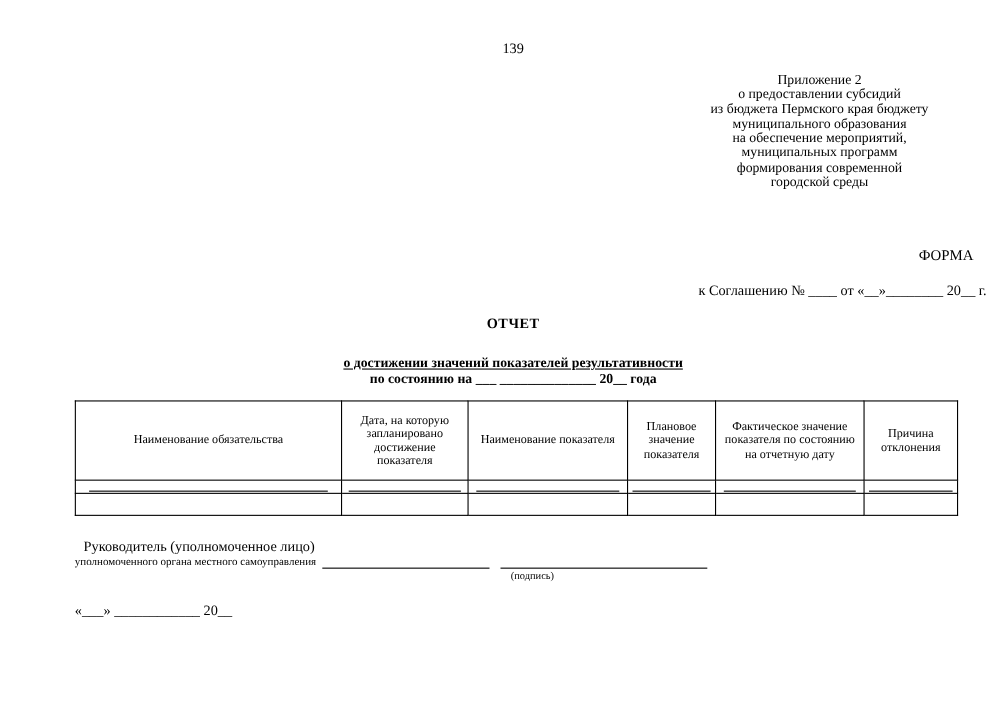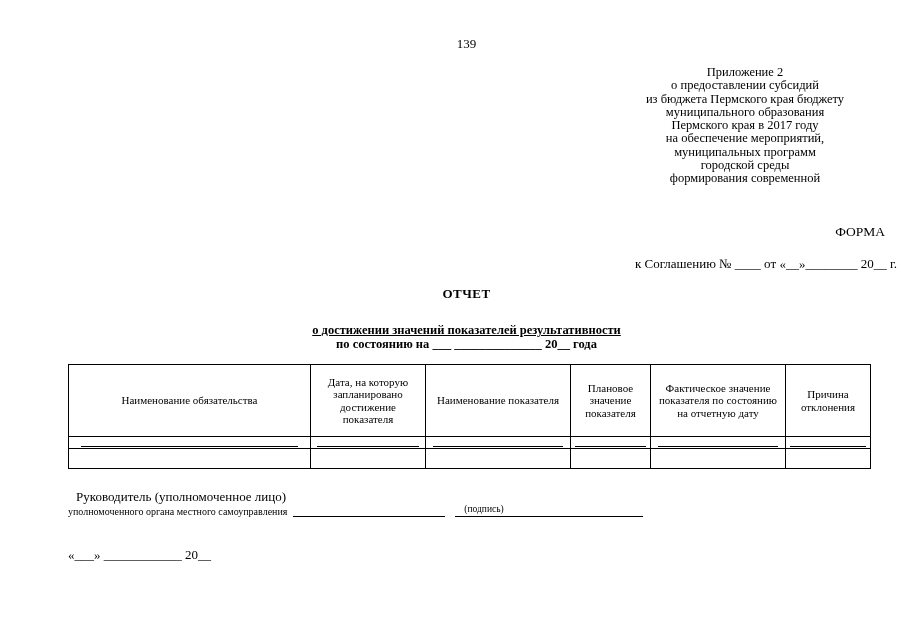--- a/index.html
+++ b/index.html
@@ -122,21 +122,21 @@
   .sig-line {
     display: inline-block;
     border-bottom: 1px solid #000000;
     height: 13px;
     vertical-align: bottom;
   }
   .sig-line-1 { width: 152px; margin-left: 6px; }
   .sig-line-2 { width: 188px; margin-left: 10px; }
   .sig-caption {
     position: absolute;
-    top: 504px;
+    top: 519px;
     left: 405px;
     width: 158px;
     text-align: center;
     font-size: 9.5px;
   }
   .date-line {
     position: absolute;
     top: 547px;
     left: 68px;
     font-size: 13px;
@@ -147,25 +147,24 @@
 
 <div class="page">
 
   <div class="page-number">139</div>
 
   <div class="appendix">
     <div>Приложение 2</div>
     <div>о предоставлении субсидий</div>
     <div>из бюджета Пермского края бюджету</div>
     <div>муниципального образования</div>
-    <div>Пермского края в 2017 году</div>
     <div>на обеспечение мероприятий,</div>
     <div>муниципальных программ</div>
+    <div>формирования современной</div>
     <div>городской среды</div>
-    <div>формирования современной</div>
   </div>
 
   <div class="forma">ФОРМА</div>
 
   <div class="agreement">к Соглашению № ____ от «__»________ 20__ г.</div>
 
   <div class="title-block">
     <div class="title-line1">ОТЧЕТ</div>
     <div class="title-line2">о достижении значений показателей результативности</div>
     <div class="title-line3">по состоянию на ___ ______________ 20__ года</div>

